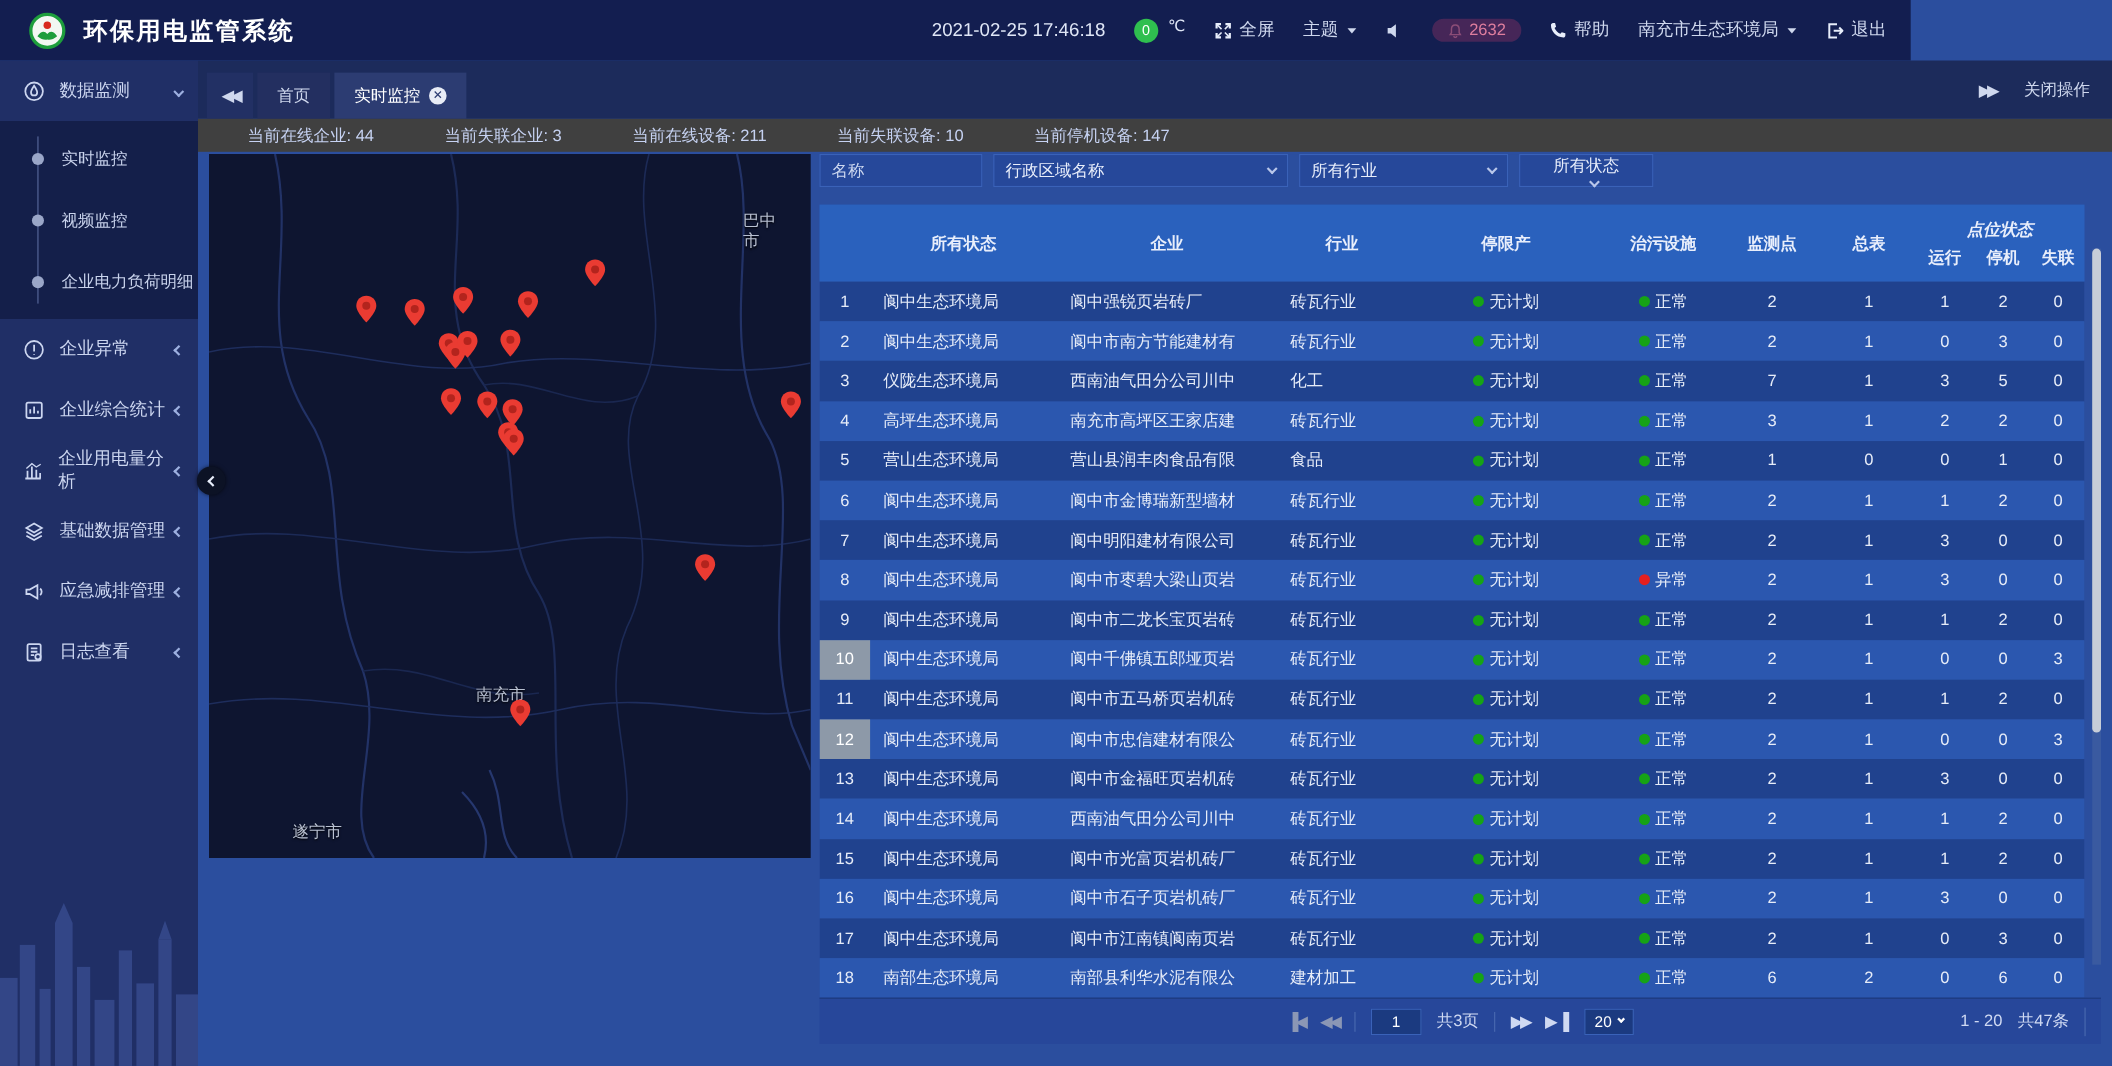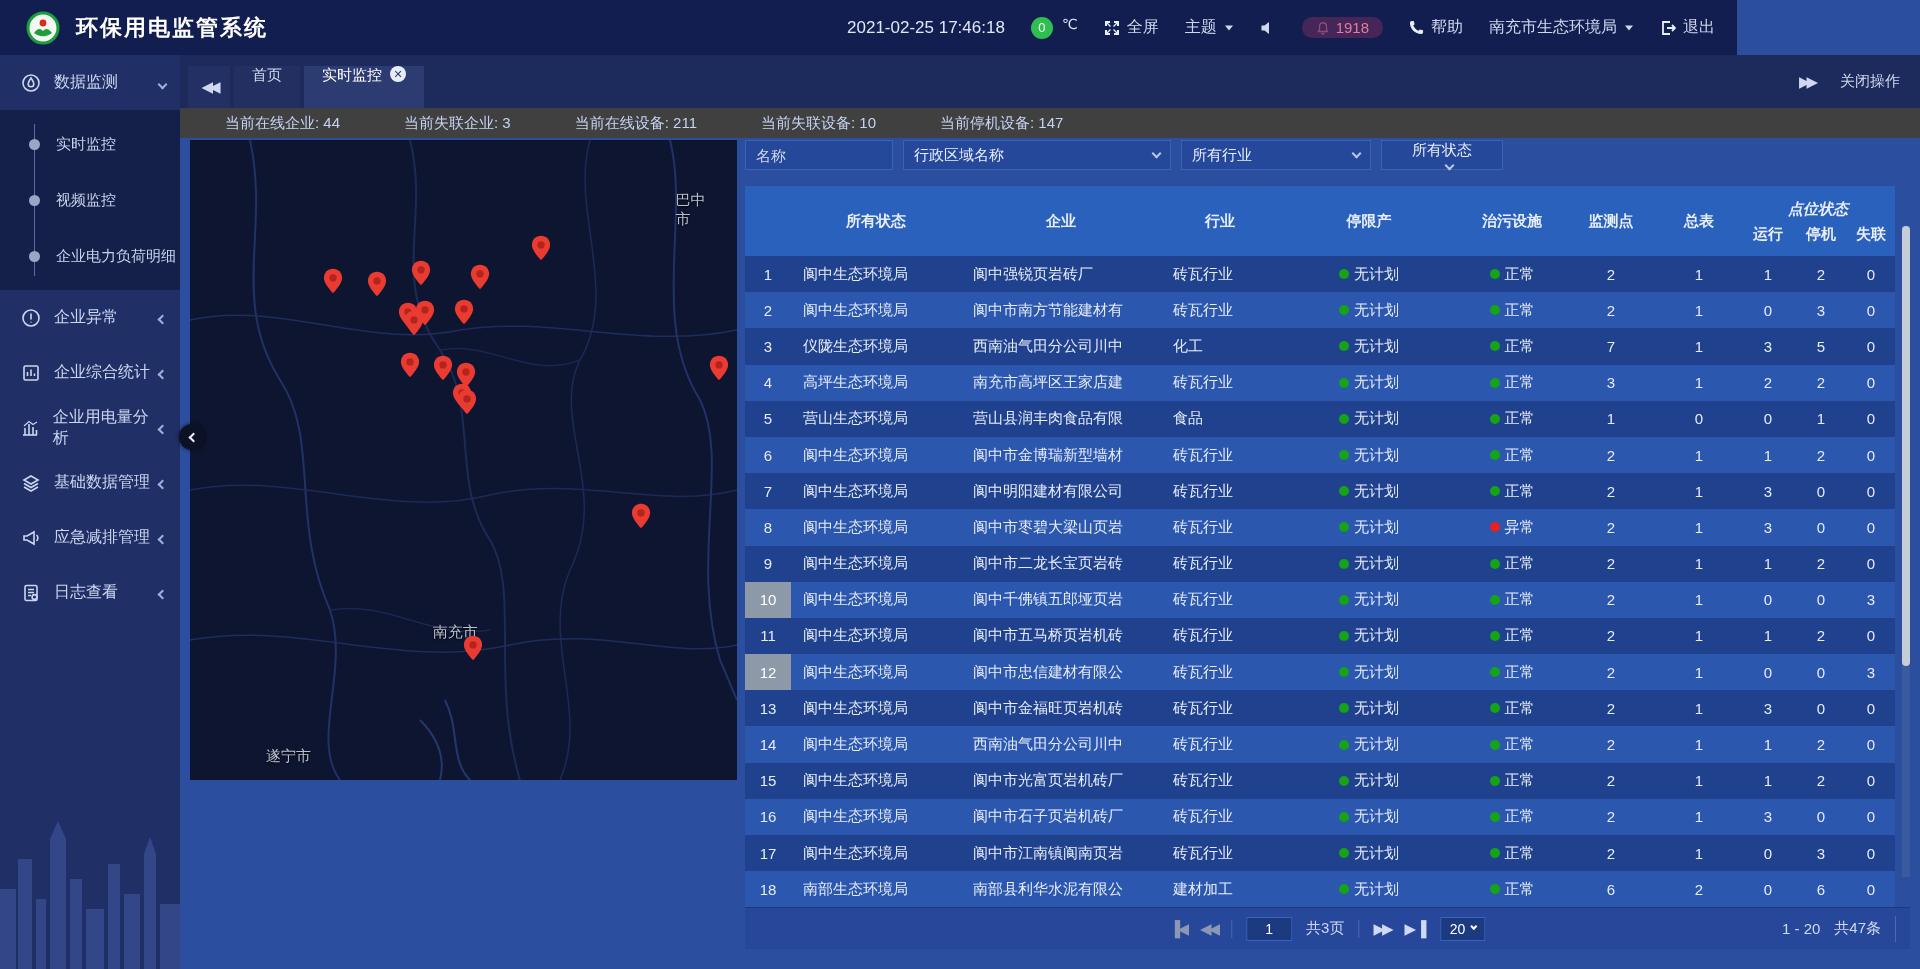--- a/index.html
+++ b/index.html
@@ -29,21 +29,21 @@
   .side-group .g-arrow { margin-left:auto; }
   .submenu { background:#141f4a; padding:6px 0; position:relative; }
   .submenu-item { height:56px; display:flex; align-items:center; color:#c9d3ec; font-size:15px; padding-left:56px; position:relative; cursor:pointer; }
   .submenu-line { position:absolute; left:34px; top:14px; bottom:14px; width:1px; background:#5a6b9e; }
   .submenu-item .dot { position:absolute; left:29px; width:11px; height:11px; border-radius:50%; background:#9aa6c8; }
   .skyline { position:absolute; bottom:0; left:0; width:180px; opacity:.45; }
 
   
   .tabbar { position:absolute; left:180px; top:55px; width:1740px; height:53px; background:#1c2b5b; display:flex; align-items:flex-end; z-index:10; }
   .tab-scroll-left { height:42px; width:42px; display:flex; align-items:center; justify-content:center; background:#223064; color:#cfd8ee; margin-left:8px; cursor:pointer; }
-  .tab { height:42px; display:flex; padding:0 18px; color:#cfd8ee; font-size:15px; background:#232f60; margin-left:4px; cursor:pointer; gap:8px; }
+  .tab { height:42px; display:flex; align-items:center; padding:0 18px; color:#cfd8ee; font-size:15px; background:#232f60; margin-left:4px; cursor:pointer; gap:8px; }
   .tab.active { background:#2c3c72; color:#fff; }
   .tab-close { width:16px; height:16px; border-radius:50%; background:#e8ecf6; color:#2c3c72; font-size:11px; line-height:16px; text-align:center; font-weight:bold; }
   .tab-right { margin-left:auto; display:flex; align-items:center; gap:26px; padding:0 20px; height:100%; color:#cfd8ee; font-size:15px; }
   .dbl-arrow { font-size:15px; letter-spacing:-4px; color:#cfd8ee; }
 
   
   .statsbar { position:absolute; left:180px; top:108px; width:1740px; height:30px; background:#404040; display:flex; align-items:center; gap:64px; padding-left:45px; z-index:10; }
   .stat { color:#c6d2f2; font-size:15px; white-space:nowrap; }
 
   
@@ -127,21 +127,21 @@
     <span class="header-item">
       <svg width="16" height="16" viewBox="0 0 16 16" fill="#cfd8ee">
         <path d="M9 2 L4.5 5.5 L1.5 5.5 L1.5 10.5 L4.5 10.5 L9 14 Z"></path>
       </svg>
     </span>
     <span class="badge-pill">
       <svg class="bell" width="14" height="14" viewBox="0 0 16 16" fill="none" stroke="#df7e9e" stroke-width="1.5">
         <path d="M8 2 C5.5 2 4 4 4 6.5 L4 10 L2.8 12 L13.2 12 L12 10 L12 6.5 C12 4 10.5 2 8 2 Z"></path>
         <path d="M6.5 13.5 a1.5 1.5 0 0 0 3 0"></path>
       </svg>
-      <span>1918</span>
+      <span>2632</span>
     </span>
     <span class="header-item">
       <svg width="15" height="15" viewBox="0 0 16 16" fill="#e8eefb">
         <path d="M3 1 C2 1 1 2 1 3 C1 9.5 6.5 15 13 15 C14 15 15 14 15 13 L15 11 L11.5 10 L10.2 11.5 C8 10.6 5.4 8 4.5 5.8 L6 4.5 L5 1 Z"></path>
       </svg>
       <span>帮助</span>
     </span>
     <span class="header-item">
       <span>南充市生态环境局</span>
       <span class="tri-down" style="transform:scale(.8)"></span>

